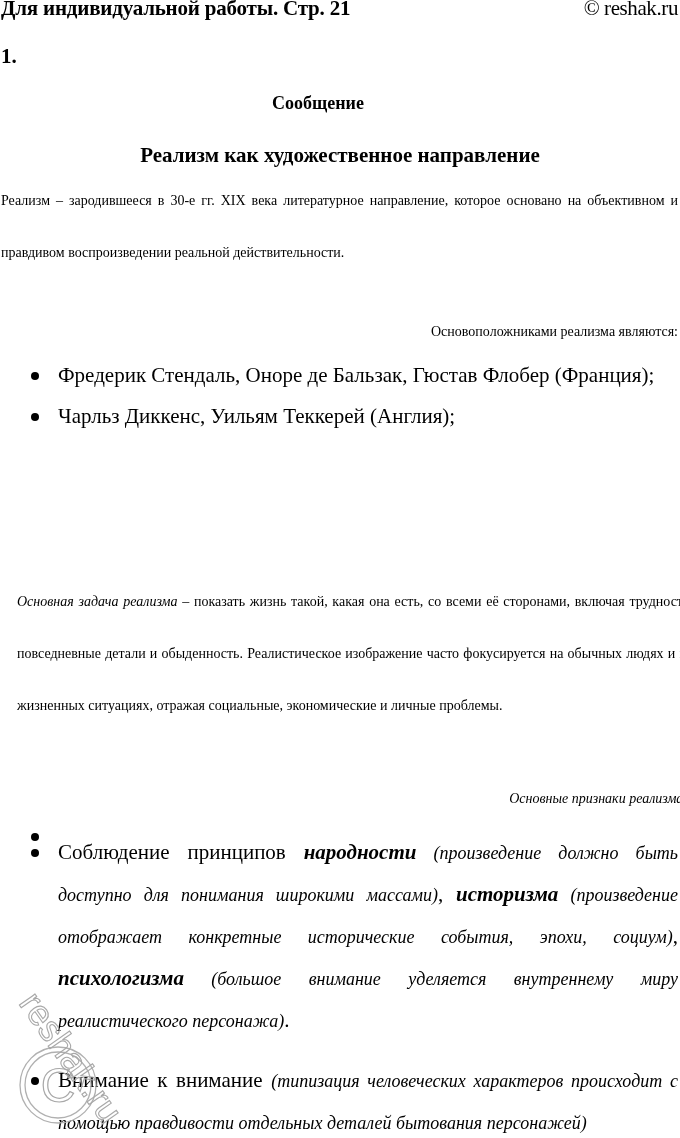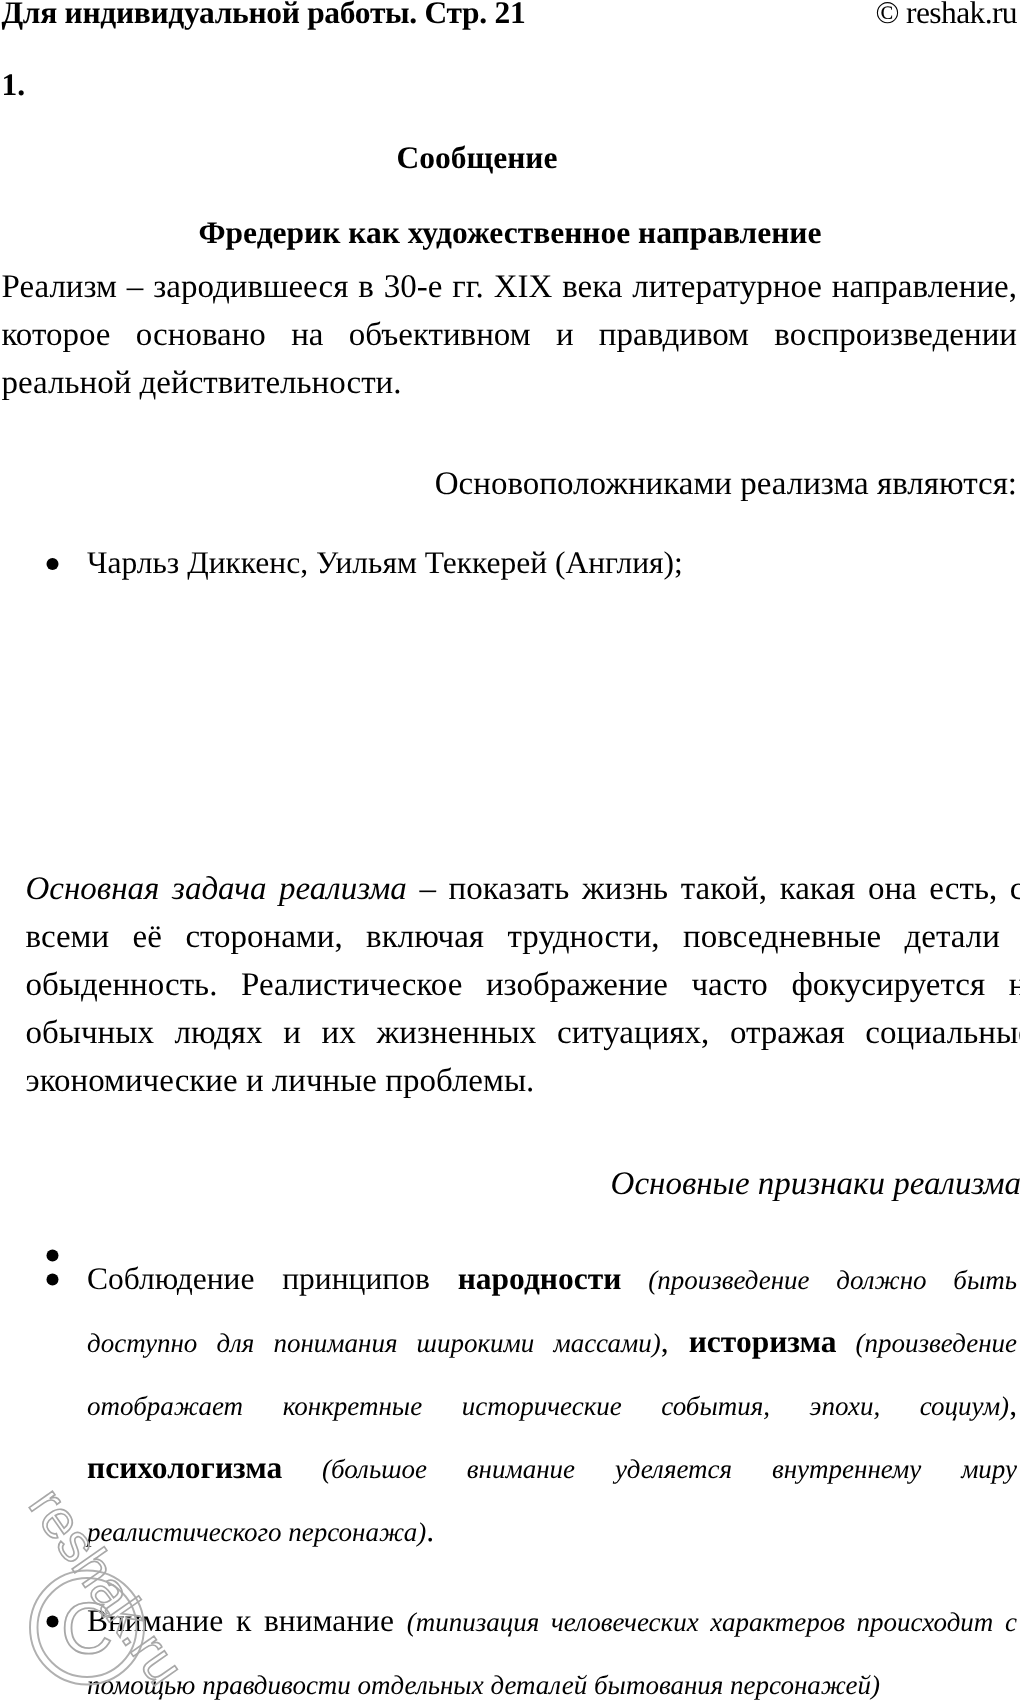--- a/index.html
+++ b/index.html
@@ -8,30 +8,30 @@
     font-family: "Liberation Serif", serif; color: #000;
   }
   .page { position: absolute; left: 0; top: 0; width: 680px; }
   .header {
     position: absolute; left: 0; top: -4px; width: 680px; height: 26px;
     font-weight: bold; font-size: 21px;
   }
   .header .left { position: absolute; left: 1px; top: 0; letter-spacing: -0.2px; }
   .header .right { position: absolute; right: 2px; top: 0; font-weight: normal; font-size: 21px; letter-spacing: -0.4px; }
   .task-num { position: absolute; left: 1px; top: 44px; font-weight: bold; font-size: 21px; }
-  .title1 { position: absolute; left: 0; width: 636px; top: 93px; text-align: center; font-weight: bold; font-size: 21px; }
+  .title1 { position: absolute; left: 0; width: 636px; top: 93px; text-align: center; font-weight: bold; font-size: 18px; }
   .title2 { position: absolute; left: 0; width: 680px; top: 143px; text-align: center; font-weight: bold; font-size: 21px; }
 
   .para {
     position: absolute; left: 1px; width: 677px;
-    font-size: 22px; line-height: 32px; text-align: justify;
+    font-size: 14px; line-height: 52px; text-align: justify;
   }
   .para.nojust { text-align: right; }
   .it { font-style: italic; }
-  .bi { font-weight: bold; }
+  .bi { font-style: italic; font-weight: bold; }
   .small-it { font-style: italic; font-size: 18px; }
 
   .list {
     position: absolute; left: 0; width: 678px; margin: 0; padding: 0; list-style: none;
   }
   .list li {
     position: relative; padding-left: 58px; font-size: 21px; line-height: 41px;
     text-align: justify; margin: 0;
   }
   .list li .bullet {
@@ -51,27 +51,31 @@
 <div class="page">
 
   <div class="header">
     <span class="left">Для индивидуальной работы. Стр. 21</span>
     <span class="right">© reshak.ru</span>
   </div>
 
   <div class="task-num">1.</div>
 
   <div class="title1">Сообщение</div>
-  <div class="title2">Фредерик как художественное направление</div>
+  <div class="title2">Реализм как художественное направление</div>
 
   <p class="para" style="top:175px;margin:0;">Реализм – зародившееся в 30-е гг. XIX века литературное направление, которое основано на объективном и правдивом воспроизведении реальной действительности.</p>
 
   <p class="para nojust" style="top:306px;margin:0;">Основоположниками реализма являются:</p>
 
   <ul class="list" style="top:355px;">
+    <li style="margin-bottom:0;">
+      <span class="bullet"></span>
+      <span>Фредерик Стендаль, Оноре де Бальзак, Гюстав Флобер (Франция);</span>
+    </li>
     <li style="margin-top:0;">
       <span class="bullet"></span>
       <span>Чарльз Диккенс, Уильям Теккерей (Англия);</span>
     </li>
   </ul>
 
   <p class="para" style="top:560px;margin:16px;"><span class="it">Основная задача реализма</span><span> – показать жизнь такой, какая она есть, со всеми её сторонами, включая трудности, повседневные детали и обыденность. Реалистическое изображение часто фокусируется на обычных людях и их жизненных ситуациях, отражая социальные, экономические и личные проблемы.</span></p>
 
   <p class="para nojust it" style="top:763px;margin:10px;">Основные признаки реализма:</p>
 

